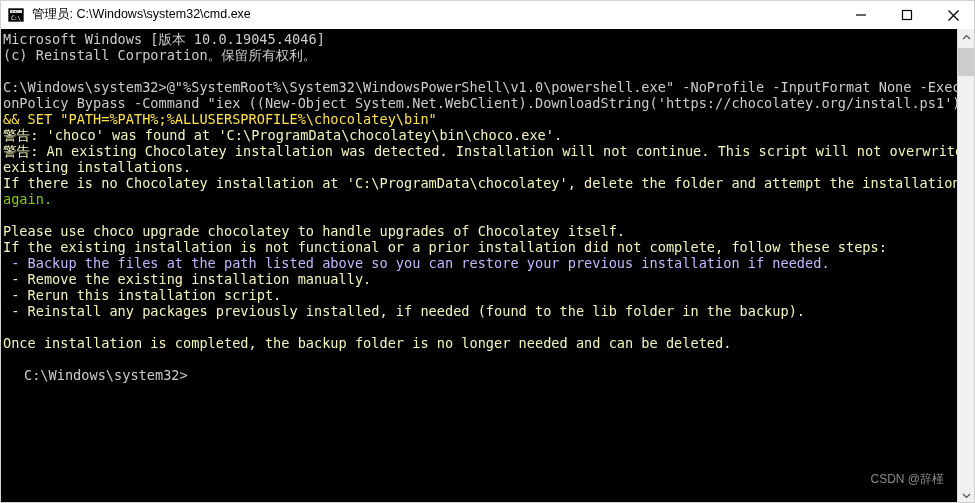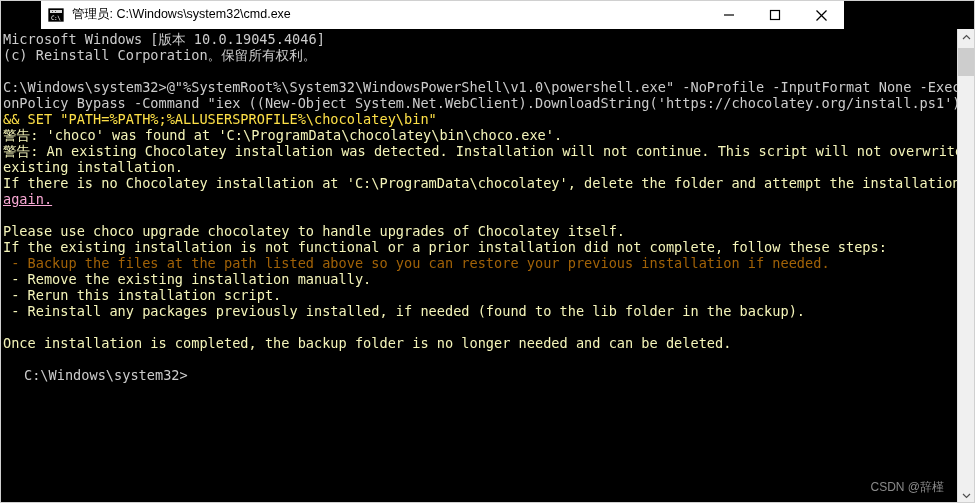--- a/index.html
+++ b/index.html
@@ -20,27 +20,26 @@
     height: 503px;
     background: #000000;
     border: 1px solid #d0d0d0;
     overflow: hidden;
   }
 
   
   #titlebar {
     position: absolute;
     left: 0; top: 0;
-    width: 803px;
+    width: 975px;
     height: 28px;
     background: #ffffff;
     display: flex;
     align-items: center;
     border-bottom: 1px solid #ffffff;
-    margin-left: 40px;
   }
   #title-icon {
     width: 16px;
     height: 14px;
     margin-left: 7px;
     margin-right: 8px;
     background: #000000;
     border: 1px solid #555;
     position: relative;
     flex: none;
@@ -113,21 +112,21 @@
     color: #cccccc;
     letter-spacing: 0px;
   }
   .c-white  { color: #cccccc; }
   .c-yellow { color: #f5f5b9; }
 
   
   #watermark {
     position: absolute;
     right: 30px;
-    bottom: 6px;
+    bottom: 14px;
     color: #8a8a8a;
     font-size: 12px;
     font-family: "Liberation Sans", sans-serif;
     white-space: nowrap;
     pointer-events: none;
   }
 
   
   #scrollbar {
     position: absolute;
@@ -191,27 +190,27 @@
 
   <div id="console">
     <div id="console-text"><span class="c-white" style="color: rgb(204, 204, 204);">Microsoft Windows [版本 10.0.19045.4046]</span>
 <span class="c-white" style="color: rgb(204, 204, 204);">(c) Reinstall Corporation。保留所有权利。</span>
 <span class="c-white" style="color: rgb(204, 204, 204);"></span>
 <span class="c-white" style="color: rgb(204, 204, 204);">C:\Windows\system32&gt;@"%SystemRoot%\System32\WindowsPowerShell\v1.0\powershell.exe" -NoProfile -InputFormat None -Executi</span>
 <span class="c-white" style="color: rgb(204, 204, 204);">onPolicy Bypass -Command "iex ((New-Object System.Net.WebClient).DownloadString('https://chocolatey.org/install.ps1'))"</span>
 <span class="c-white" style="color: #fde047;">&amp;&amp; SET "PATH=%PATH%;%ALLUSERSPROFILE%\chocolatey\bin"</span>
 <span class="c-yellow" style="color: rgb(245, 245, 185);">警告: 'choco' was found at 'C:\ProgramData\chocolatey\bin\choco.exe'.</span>
 <span class="c-yellow" style="color: rgb(245, 245, 185);">警告: An existing Chocolatey installation was detected. Installation will not continue. This script will not overwrite</span>
-<span class="c-yellow" style="color: rgb(245, 245, 185);">existing installation.</span>
+<span class="c-yellow" style="color: rgb(245, 245, 185);">existing installations.</span>
 <span class="c-yellow" style="color: rgb(245, 245, 185);">If there is no Chocolatey installation at 'C:\ProgramData\chocolatey', delete the folder and attempt the installation</span>
-<span class="c-yellow" style="color: #f9a8d4; text-decoration: underline;">again.</span>
+<span class="c-yellow" style="color: #84cc16;">again.</span>
 <span class="c-yellow" style="color: rgb(245, 245, 185);"></span>
 <span class="c-yellow" style="color: rgb(245, 245, 185); text-align: right;">Please use choco upgrade chocolatey to handle upgrades of Chocolatey itself.</span>
 <span class="c-yellow" style="color: rgb(245, 245, 185);">If the existing installation is not functional or a prior installation did not complete, follow these steps:</span>
-<span class="c-yellow" style="color: #a16207;"> - Backup the files at the path listed above so you can restore your previous installation if needed.</span>
+<span class="c-yellow" style="color: #c4b5fd;"> - Backup the files at the path listed above so you can restore your previous installation if needed.</span>
 <span class="c-yellow" style="color: rgb(245, 245, 185);"> - Remove the existing installation manually.</span>
 <span class="c-yellow" style="color: rgb(245, 245, 185);"> - Rerun this installation script.</span>
 <span class="c-yellow" style="color: rgb(245, 245, 185);"> - Reinstall any packages previously installed, if needed (found to the lib folder in the backup).</span>
 <span class="c-yellow" style="color: rgb(245, 245, 185);"></span>
 <span class="c-yellow" style="color: rgb(245, 245, 185); text-align: right;">Once installation is completed, the backup folder is no longer needed and can be deleted.</span>
 <span class="c-white" style="color: rgb(204, 204, 204);"></span>
 <span class="c-white" style="color: rgb(204, 204, 204); margin-left: 21px;">C:\Windows\system32&gt;</span></div>
   </div>
 
   <div id="watermark">CSDN @辞槿</div>

